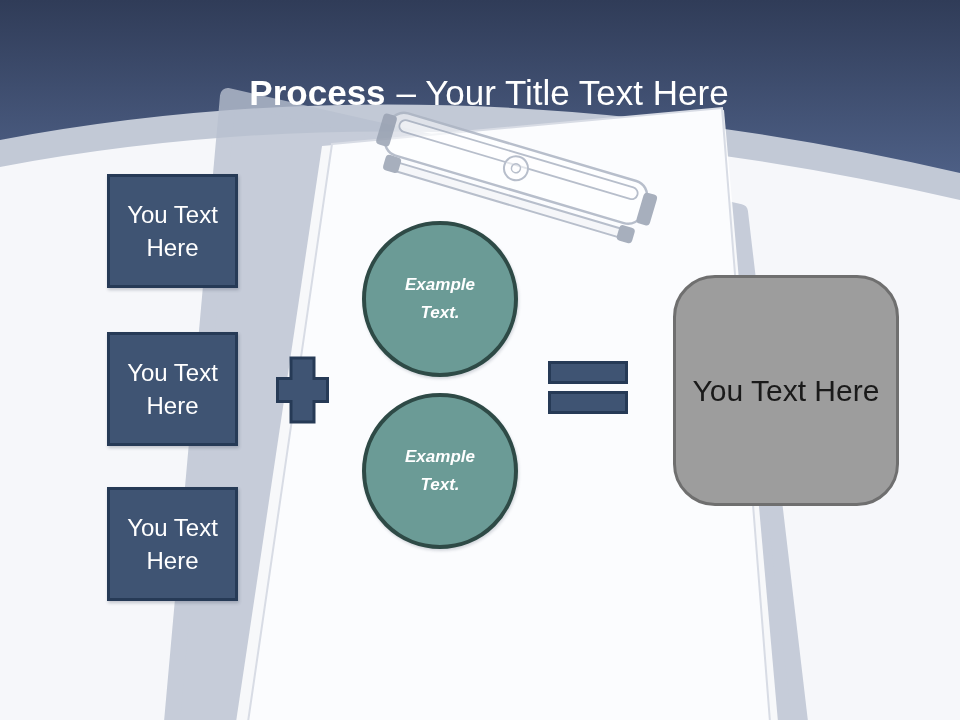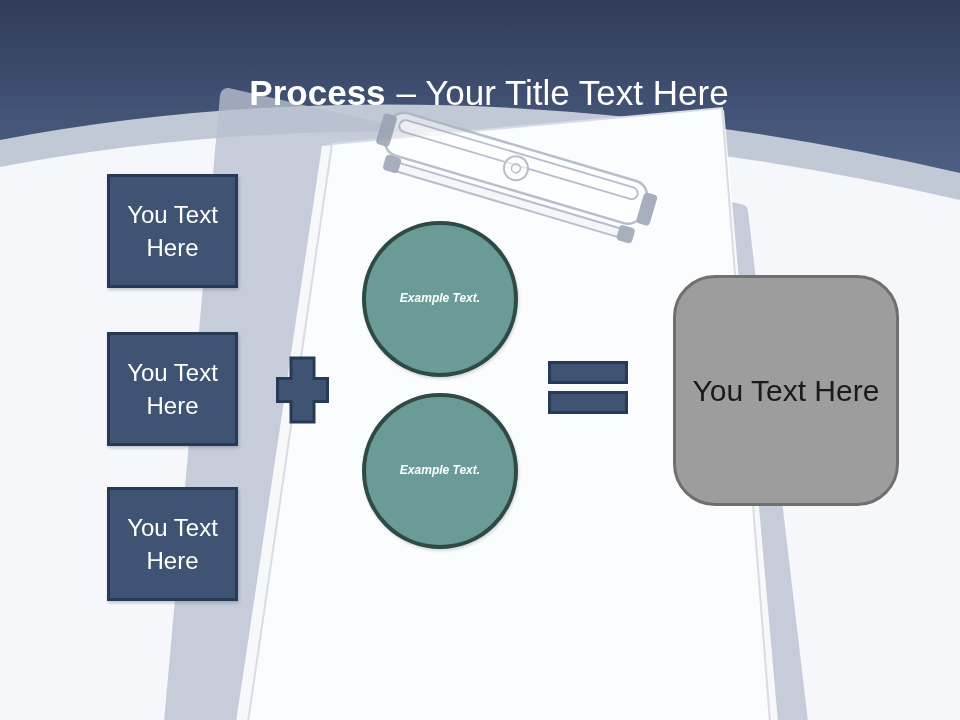--- a/index.html
+++ b/index.html
@@ -47,21 +47,21 @@
     background:var(--shape-blue,#3F5473);
     border:3px solid var(--shape-border,#263A56);
   }
   .eq-bar.e1{top:361px;} .eq-bar.e2{top:391px;}
 
   .teal-circle{
     position:absolute;left:362px;width:156px;height:156px;border-radius:50%;
     box-sizing:border-box;background:var(--teal,#6B9B96);
     border:4px solid var(--teal-border,#2E4A46);
     display:flex;align-items:center;justify-content:center;text-align:center;
-    color:var(--circle-text,#FFFFFF);font-size:12px;font-weight:700;font-style:italic;
+    color:var(--circle-text,#FFFFFF);font-size:17px;font-weight:700;font-style:italic;
     line-height:1.65;
     box-shadow:1px 2px 3px rgba(40,50,70,.18);
   }
   .teal-circle.c1{top:221px;} .teal-circle.c2{top:393px;}
   .circle-label{width:88px;}
 
   .result-box{
     position:absolute;left:673px;top:275px;width:226px;height:231px;box-sizing:border-box;
     background:var(--gray-box,#9D9D9D);
     border:3px solid var(--gray-border,#6F6F6F);border-radius:42px;

